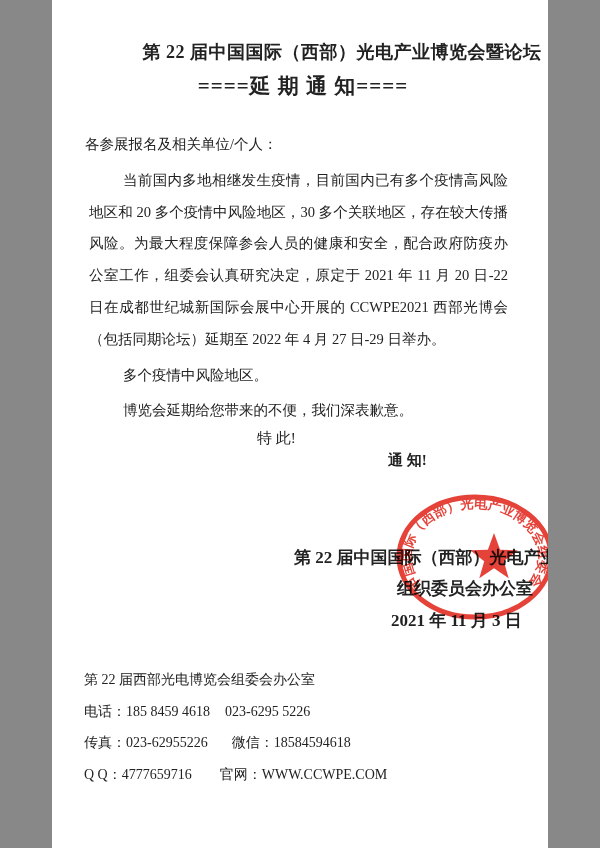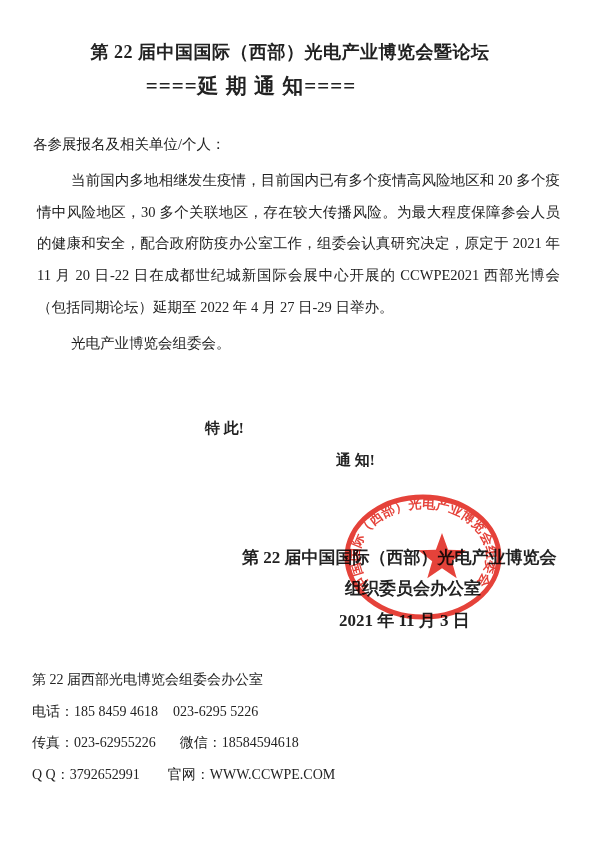--- a/index.html
+++ b/index.html
@@ -1,18 +1,18 @@
 <!DOCTYPE html>
 <html><head>
 <meta charset="utf-8">
 <style>
   html,body{margin:0;padding:0;background:#888;}
   .page{
     position:relative;
-    width:600px;height:848px;
+    width:496px;height:848px;
     margin:0 auto;
     background:#ffffff;
     font-family:"Liberation Serif","DejaVu Serif",serif;
     color:#222222;
     overflow:hidden;
   }
   
   .title1{
     position:absolute;top:40px;left:0;width:600px;
     text-align:center;
@@ -30,21 +30,21 @@
   
   .body-block{
     position:absolute;top:129px;left:33px;right:36px;
     font-size:14.5px;font-weight:400;
     line-height:31.8px;
     text-align:justify;
   }
   .salutation{margin:0;}
   .body-block p{margin:4px;text-indent:2.35em;}
   
-  .closing1{position:absolute;top:419px;left:205px;font-size:15px;font-weight:700;white-space:nowrap;}
+  .closing1{position:absolute;top:429px;left:205px;font-size:15px;font-weight:400;white-space:nowrap;}
   .closing2{position:absolute;top:451px;left:336px;font-size:15px;font-weight:700;white-space:nowrap;}
   
   .sig{position:absolute;font-size:17px;font-weight:700;white-space:nowrap;}
   .sig1{top:546px;left:242px;}
   .sig2{top:577px;left:345px;}
   .sig3{top:609px;left:339px;}
   
   .seal{
     position:absolute;top:492px;left:340px;
     width:166px;height:133px;
@@ -66,21 +66,22 @@
 
 <div class="page">
 
   <div class="title1">第 22 届中国国际（西部）光电产业博览会暨论坛</div>
 
   <div class="title2">====延 期 通 知====</div>
 
   <div class="body-block">
     <div class="salutation">各参展报名及相关单位/个人：</div>
     <p>当前国内多地相继发生疫情，目前国内已有多个疫情高风险地区和 20 多个疫情中风险地区，30 多个关联地区，存在较大传播风险。为最大程度保障参会人员的健康和安全，配合政府防疫办公室工作，组委会认真研究决定，原定于 2021 年 11 月 20 日-22 日在成都世纪城新国际会展中心开展的 CCWPE2021 西部光博会（包括同期论坛）延期至 2022 年 4 月 27 日-29 日举办。</p>
-    <p>光电产业博览会组委会。</p>
+    <p>多个疫情中风险地区。</p>
+    <p>博览会延期给您带来的不便，我们深表歉意。</p>
   </div>
 
   <div class="closing1">特 此!</div>
   <div class="closing2">通 知!</div>
 
   <div class="sig sig1">第 22 届中国国际（西部）光电产业博览会</div>
   <div class="sig sig2">组织委员会办公室</div>
   <div class="sig sig3">2021 年 11 月 3 日</div>
 
   <svg class="seal" viewBox="0 0 166 133" xmlns="http://www.w3.org/2000/svg">
@@ -91,17 +92,17 @@
     </text>
     <polygon fill="#e2281e" points="102,41 108.1,57.7 125.8,58.3 111.8,69.2 116.7,86.2 102,76.3 87.3,86.2 92.2,69.2 78.2,58.3 95.9,57.7"></polygon>
   </svg>
 
   <div class="footer">
     <div class="fline">第 22 届西部光电博览会组委会办公室</div>
     <div class="fline"><span>电话：</span><span>185 8459 4618</span><span class="g1"></span><span>023-6295 5226</span>
     </div>
     <div class="fline"><span>传真：</span><span>023-62955226</span><span class="g2"></span><span>微信：</span><span>18584594618</span>
     </div>
-    <div class="fline"><span>Q Q：</span><span>3792652991</span><span class="g3"></span><span>官网：</span><span>WWW.CCWPE.COM</span>
+    <div class="fline"><span>Q Q：</span><span>4777659716</span><span class="g3"></span><span>官网：</span><span>WWW.CCWPE.COM</span>
     </div>
   </div>
 
 </div>
 
 </body></html>

